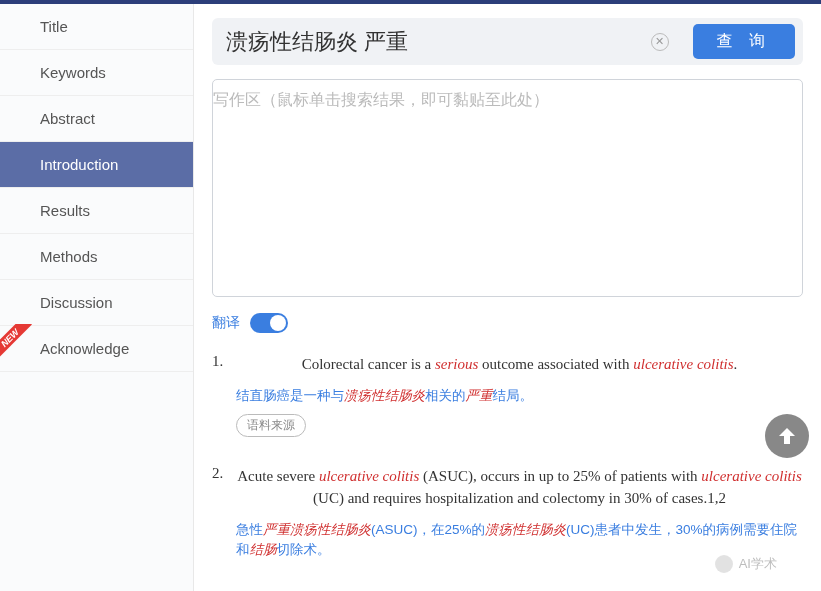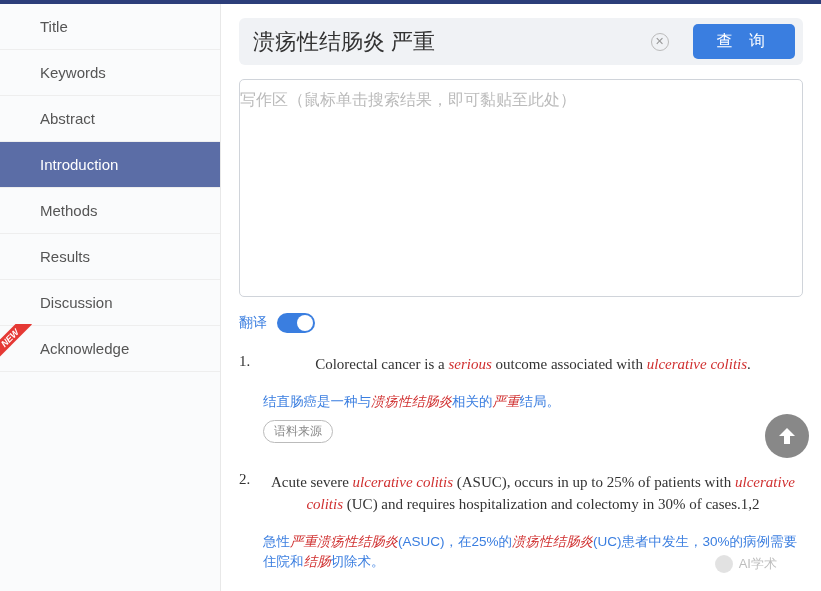--- a/index.html
+++ b/index.html
@@ -1,60 +1,60 @@
 <!DOCTYPE html>
 <html><head>
 <meta charset="utf-8">
 <style>
 * { box-sizing: border-box; margin: 0; padding: 0; }
 body { font-family: "Microsoft YaHei", Arial, sans-serif; background: #fff; width: 821px; height: 591px; overflow: hidden; position: relative; }
 .topbar { height: 4px; background: #2c3e7a; }
 .container { display: flex; height: calc(100% - 4px); }
-.sidebar { width: 221px; background: #fafbfc; border-right: 1px solid #e8e8e8; position: relative; }
+.sidebar { width: 194px; background: #fafbfc; border-right: 1px solid #e8e8e8; position: relative; }
 .sidebar-item { padding: 14px 20px 14px 40px; font-size: 15px; color: #555; cursor: pointer; border-bottom: 1px solid #eee; }
 .sidebar-item.active { background: #5b6da6; color: #fff; }
 .new-ribbon { position: absolute; top: 320px; left: -2px; width: 38px; height: 38px; overflow: hidden; }
 .new-ribbon-inner { position: absolute; background: #e53935; color: #fff; font-size: 9px; font-weight: bold; text-align: center; transform: rotate(-45deg); width: 50px; left: -13px; top: 8px; padding: 1px 0; font-style: italic; }
 .main { flex: 1; padding: 14px 18px 0 18px; position: relative; overflow: hidden; }
 .search-row { display: flex; align-items: center; gap: 24px; background: #f0f2f5; padding: 6px 8px; border-radius: 6px; }
 .search-input { flex: 1; border: none; background: transparent; font-size: 22px; color: #333; padding: 4px 6px; outline: none; }
 .clear-btn { width: 18px; height: 18px; border: 1px solid #bbb; border-radius: 50%; display: flex; align-items: center; justify-content: center; font-size: 11px; color: #999; cursor: pointer; }
 .query-btn { background: #3a7ee0; color: #fff; border: none; border-radius: 5px; padding: 7px 24px; font-size: 16px; cursor: pointer; letter-spacing: 6px; }
 .textarea-box { margin-top: 14px; border: 1px solid #d0d4da; border-radius: 5px; height: 218px; padding: 10px 0; font-size: 16px; color: #bbb; background: #fff; }
 .translate-row { margin-top: 16px; display: flex; align-items: center; gap: 10px; padding-bottom: 10px; }
 .translate-label { color: #3a7ee0; font-size: 14px; }
 .toggle { width: 38px; height: 20px; background: #3a7ee0; border-radius: 10px; position: relative; cursor: pointer; }
 .toggle-knob { position: absolute; right: 2px; top: 2px; width: 16px; height: 16px; background: #fff; border-radius: 50%; }
 .results { margin-top: 10px; font-family: Georgia, serif; }
 .result-item { display: flex; margin-bottom: 28px; }
 .result-num { width: 24px; color: #333; font-size: 15px; flex-shrink: 0; }
 .result-body { flex: 1; }
 .result-en { font-size: 15px; color: #333; line-height: 1.5; text-align: center; }
 .hl-red { color: #d03030; font-style: italic; }
-.result-zh { font-size: 13.5px; color: #3a7ee0; margin-top: 16px; line-height: 1.5; font-family: "Microsoft YaHei", sans-serif; }
+.result-zh { font-size: 13.5px; color: #3a7ee0; margin-top: 10px; line-height: 1.5; font-family: "Microsoft YaHei", sans-serif; }
 .hl-zh { color: #d03030; font-style: italic; }
 .source-btn { display: inline-block; margin-top: 8px; border: 1px solid #bbb; border-radius: 12px; padding: 2px 10px; font-size: 12px; color: #888; cursor: pointer; font-family: "Microsoft YaHei", sans-serif; }
 .scroll-top { position: absolute; right: 12px; top: 410px; width: 44px; height: 44px; background: #888; border-radius: 50%; display: flex; align-items: center; justify-content: center; cursor: pointer; }
 .scroll-top svg { fill: #fff; }
 .watermark { position: absolute; right: 44px; bottom: 18px; display: flex; align-items: center; gap: 6px; opacity: 0.55; font-size: 13px; color: #888; }
 .wm-circle { width: 18px; height: 18px; border-radius: 50%; background: #ccc; display: inline-block; }
 </style>
 </head>
 <body>
 
 <div class="topbar"></div>
 <div class="container">
   <div class="sidebar">
     <div id="sidebar-items">
         <div class="sidebar-item">Title</div>
         <div class="sidebar-item">Keywords</div>
         <div class="sidebar-item">Abstract</div>
         <div class="sidebar-item active">Introduction</div>
+        <div class="sidebar-item">Results</div>
         <div class="sidebar-item">Methods</div>
-        <div class="sidebar-item">Results</div>
         <div class="sidebar-item">Discussion</div>
         <div class="sidebar-item">Acknowledge</div>
       </div>
     <div class="new-ribbon">
       <div class="new-ribbon-inner">NEW</div>
     </div>
   </div>
   <div class="main">
     <div class="search-row">
       <input class="search-input" value="溃疡性结肠炎 严重" style="">

